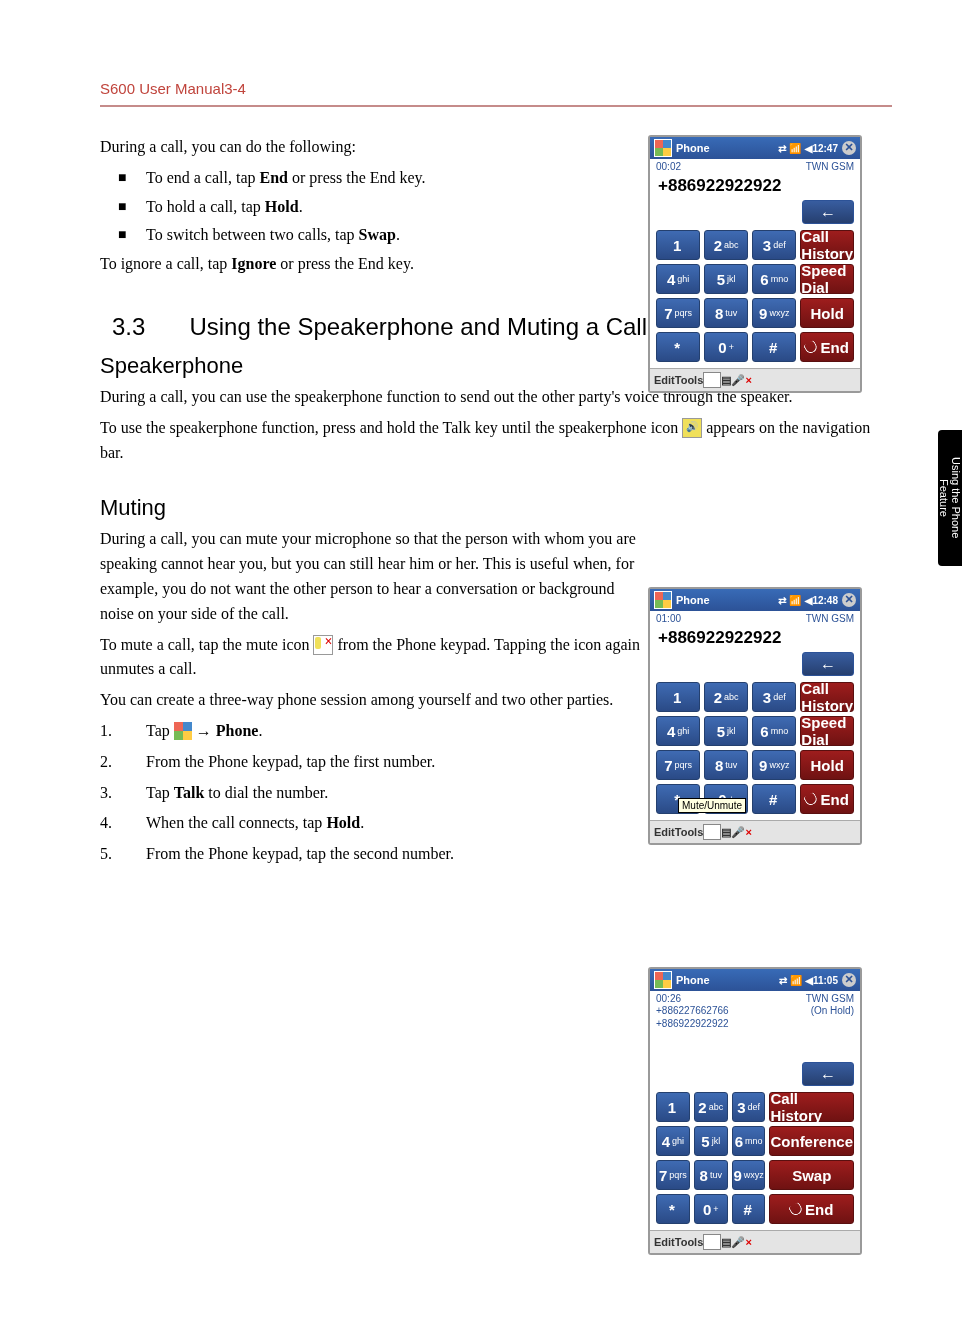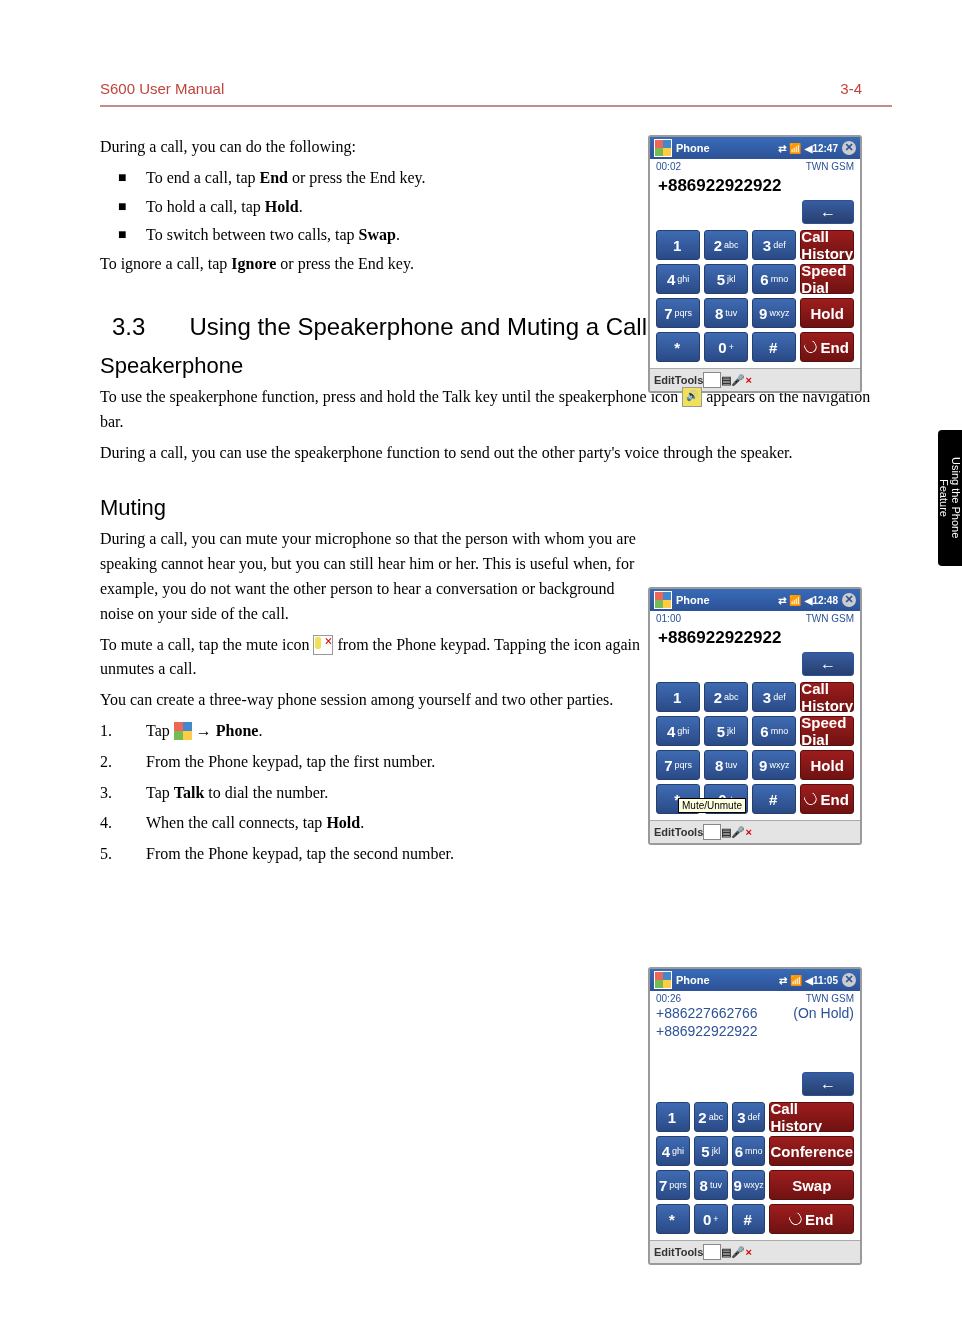--- a/index.html
+++ b/index.html
@@ -10,21 +10,21 @@
   }
   .page {
     width: 962px;
     height: 1328px;
     position: relative;
     box-sizing: border-box;
     padding: 80px 70px 70px 100px;
   }
   .header {
     display: flex;
-    justify-content: space-between;
+    justify-content: flex-start;
     color: #c0443c;
     font-family: Arial, Helvetica, sans-serif;
     font-size: 15px;
     padding: 0 30px 8px 0;
     border-bottom: 2px solid #c58b8a;
     margin-bottom: 28px;
   }
   .content {
     position: relative;
   }
@@ -186,21 +186,21 @@
   .ph-title .icons{display:flex;gap:3px;align-items:center;font-size:10px;}
   .ph-title .close{
     width:14px;height:14px;border-radius:50%;background:#ccc;color:#2c5297;
     text-align:center;line-height:13px;font-weight:bold;font-size:11px;
   }
   .ph-status {
     display:flex;justify-content:space-between;
     padding: 2px 6px 0 6px;
     color:#2c5297;font-weight:normal;font-size:10px;
   }
-  .ph-extra-num{ color:#2c5297; font-size:14px; padding:0 6px; line-height:1.3;}
+  .ph-extra-num{ color:#2c5297; font-size:10px; padding:0 6px; line-height:1.3;}
   .ph-number { padding: 4px 8px 2px 8px; font-size: 17px; font-weight: bold; color: #000;}
   .ph-backrow{ display:flex; justify-content:flex-end; padding:2px 6px 6px 6px;}
   .ph-back{
     width:50px;height:22px;background:linear-gradient(#385da0,#263f6f);
     border-radius:3px;color:#fff;display:flex;align-items:center;justify-content:center;
     border:1px solid #2c5297;font-size:16px;
   }
   .ph-pad{
     display:grid;
     grid-template-columns: 1fr 1fr 1fr 1.15fr;
@@ -524,26 +524,26 @@
       <p id="ignore-line"><span>To ignore a call, tap </span><span class="bold">Ignore</span><span> or press the End key.</span></p>
     </div>
 
     <div class="h-section">
       <span>3.3</span>
       <span>Using the Speakerphone and Muting a Call</span>
     </div>
 
     <div class="h-sub">Speakerphone</div>
     <div class="body-text">
+      <p>During a call, you can use the speakerphone function to send out the other party's voice through the speaker.</p>
       <p>
         <span>To use the speakerphone function, press and hold the Talk key until the speakerphone icon </span>
         <span class="inline-icon spk-icon">🔊</span>
         <span> appears on the navigation bar.</span>
       </p>
-      <p>During a call, you can use the speakerphone function to send out the other party's voice through the speaker.</p>
     </div>
 
     <div class="h-sub2">Muting</div>
     <div class="body-text" style="padding-right:250px;">
       <p>During a call, you can mute your microphone so that the person with whom you are speaking cannot hear you, but you can still hear him or her. This is useful when, for example, you do not want the other person to hear a conversation or background noise on your side of the call.</p>
       <p>
         <span>To mute a call, tap the mute icon </span>
         <span class="inline-icon mute-icon"></span>
         <span> from the Phone keypad. Tapping the icon again unmutes a call.</span>
       </p>

